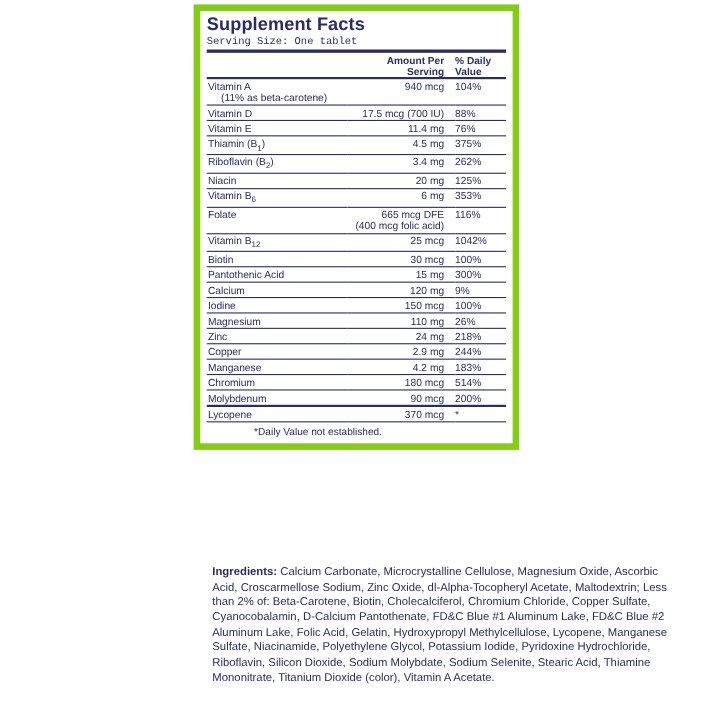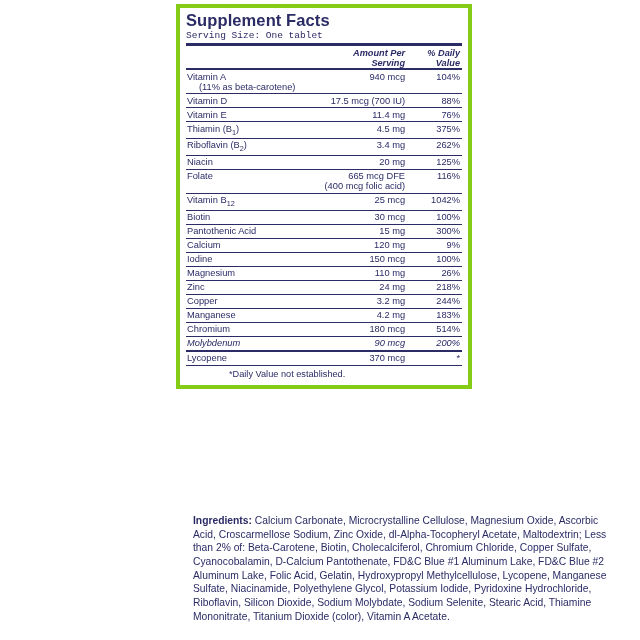--- a/index.html
+++ b/index.html
@@ -16,21 +16,21 @@
     width: 640px;
     height: 640px;
     overflow: hidden;
   }
   
   .panel {
     position: absolute;
     left: 176px;
     top: 4px;
     width: 296px;
-    border: 4px solid #84cc16;
+    border: 6px solid #84cc16;
     box-sizing: border-box;
     padding: 4px 6px 6px 6px;
   }
   .panel-title {
     font-size: 16.5px;
     font-weight: bold;
     color: #2b2b66;
     line-height: 1.05;
     letter-spacing: 0.1px;
   }
@@ -55,25 +55,24 @@
     font-size: 9.3px;
     color: #2b2b66;
   }
   table.facts td {
     padding: 1.5px 0 1.5px 0;
     vertical-align: top;
     border-bottom: 1px solid #2b2b66;
   }
   table.facts tr.no-rule td {
     border-bottom: none;
-    font-style: italic;
   }
   .col-name { text-align: left; width: 47%; padding-left: 1px !important; }
   .col-amt  { text-align: right; width: 36%; padding-right: 10px !important; }
-  .col-dv   { text-align: right; width: 17%; padding-right: 2px !important; }
+  .col-dv   { text-align: left; width: 17%; padding-right: 2px !important; }
   .hdr td {
     font-weight: bold;
     font-size: 9.2px;
     border-bottom: none;
     padding-bottom: 0 !important;
     line-height: 1.1;
   }
   .hdr .col-amt, .hdr .col-dv { vertical-align: bottom; }
   .sub {
     font-size: 7.3px;
@@ -174,20 +173,27 @@
           <td class="col-amt">3.4 mg</td>
           <td class="col-dv">262%</td>
         </tr>
 
         <tr>
           <td class="col-name">Niacin</td>
           <td class="col-amt">20 mg</td>
           <td class="col-dv">125%</td>
         </tr>
 
+        <tr>
+          <td class="col-name">
+            <span>Vitamin B</span><span class="sub">6</span>
+          </td>
+          <td class="col-amt">6 mg</td>
+          <td class="col-dv">353%</td>
+        </tr>
 
         <tr>
           <td class="col-name">Folate</td>
           <td class="col-amt">
             <span>665 mcg DFE</span>
             <span class="sub-amt">(400 mcg folic acid)</span>
           </td>
           <td class="col-dv">116%</td>
         </tr>
 
@@ -231,21 +237,21 @@
 
         <tr>
           <td class="col-name">Zinc</td>
           <td class="col-amt">24 mg</td>
           <td class="col-dv">218%</td>
         </tr>
 
 
         <tr>
           <td class="col-name">Copper</td>
-          <td class="col-amt">3.2 mg</td>
+          <td class="col-amt">2.9 mg</td>
           <td class="col-dv">244%</td>
         </tr>
 
         <tr>
           <td class="col-name">Manganese</td>
           <td class="col-amt">4.2 mg</td>
           <td class="col-dv">183%</td>
         </tr>
 
         <tr>

